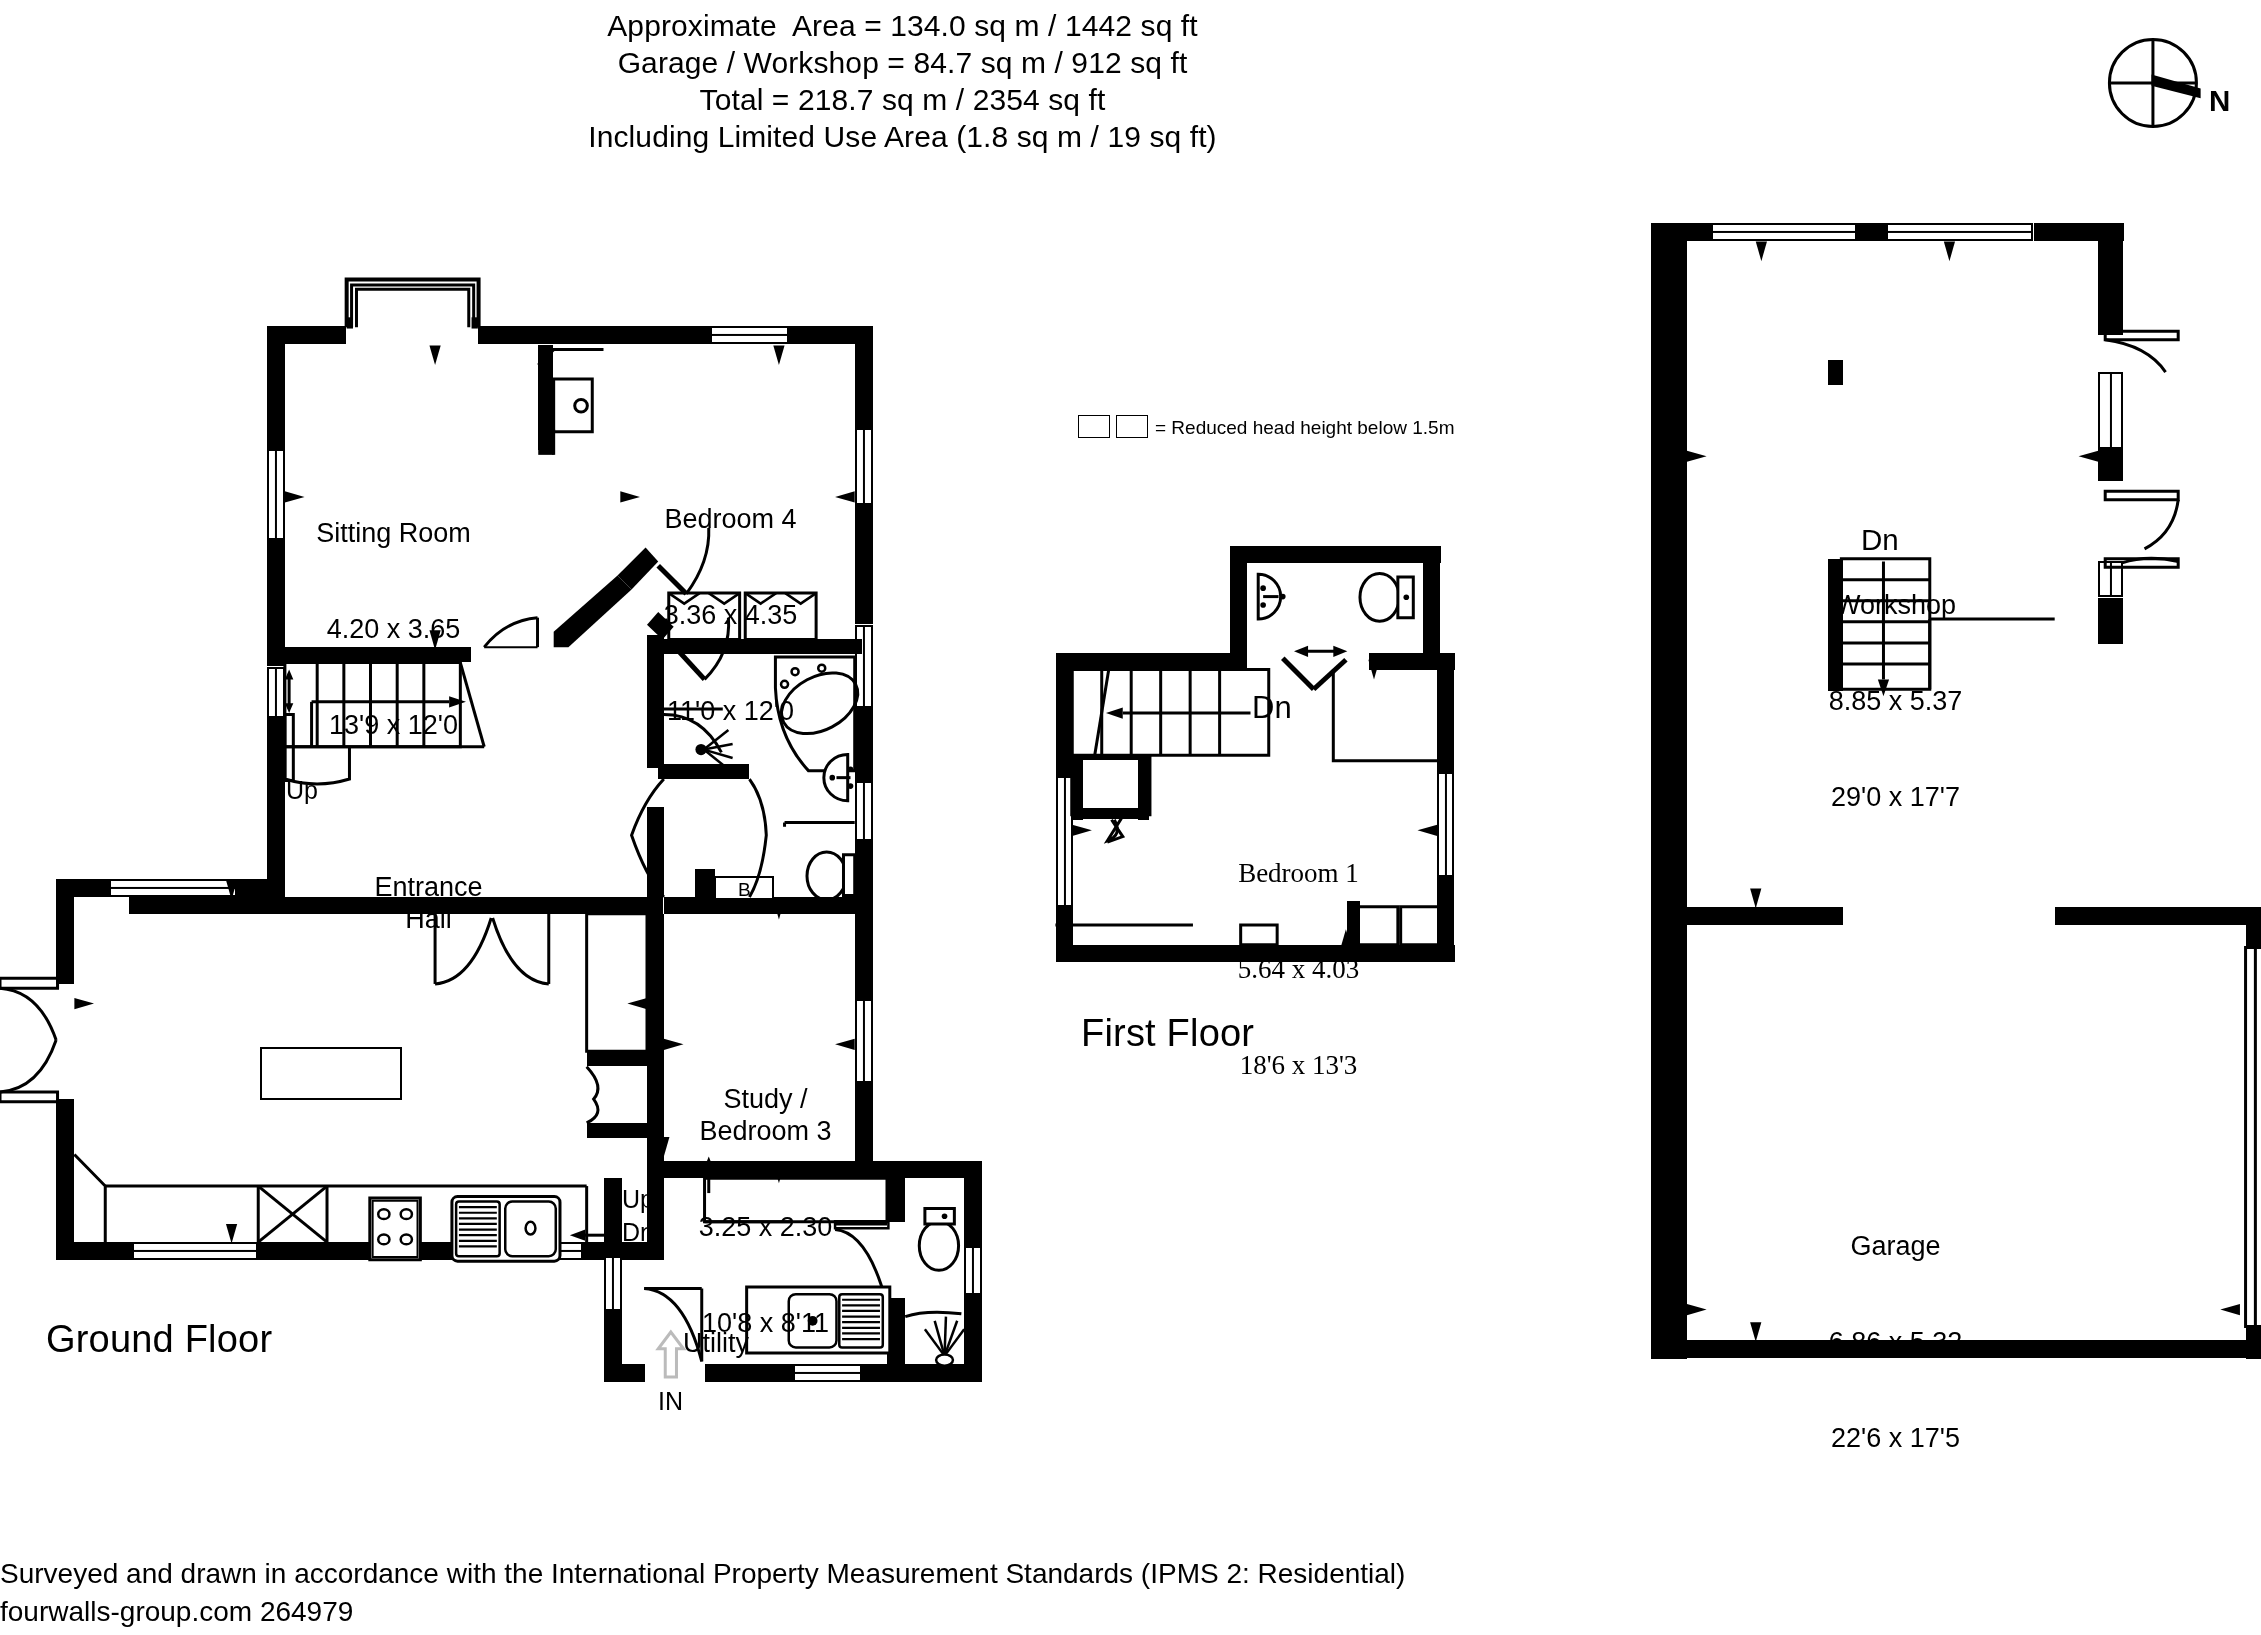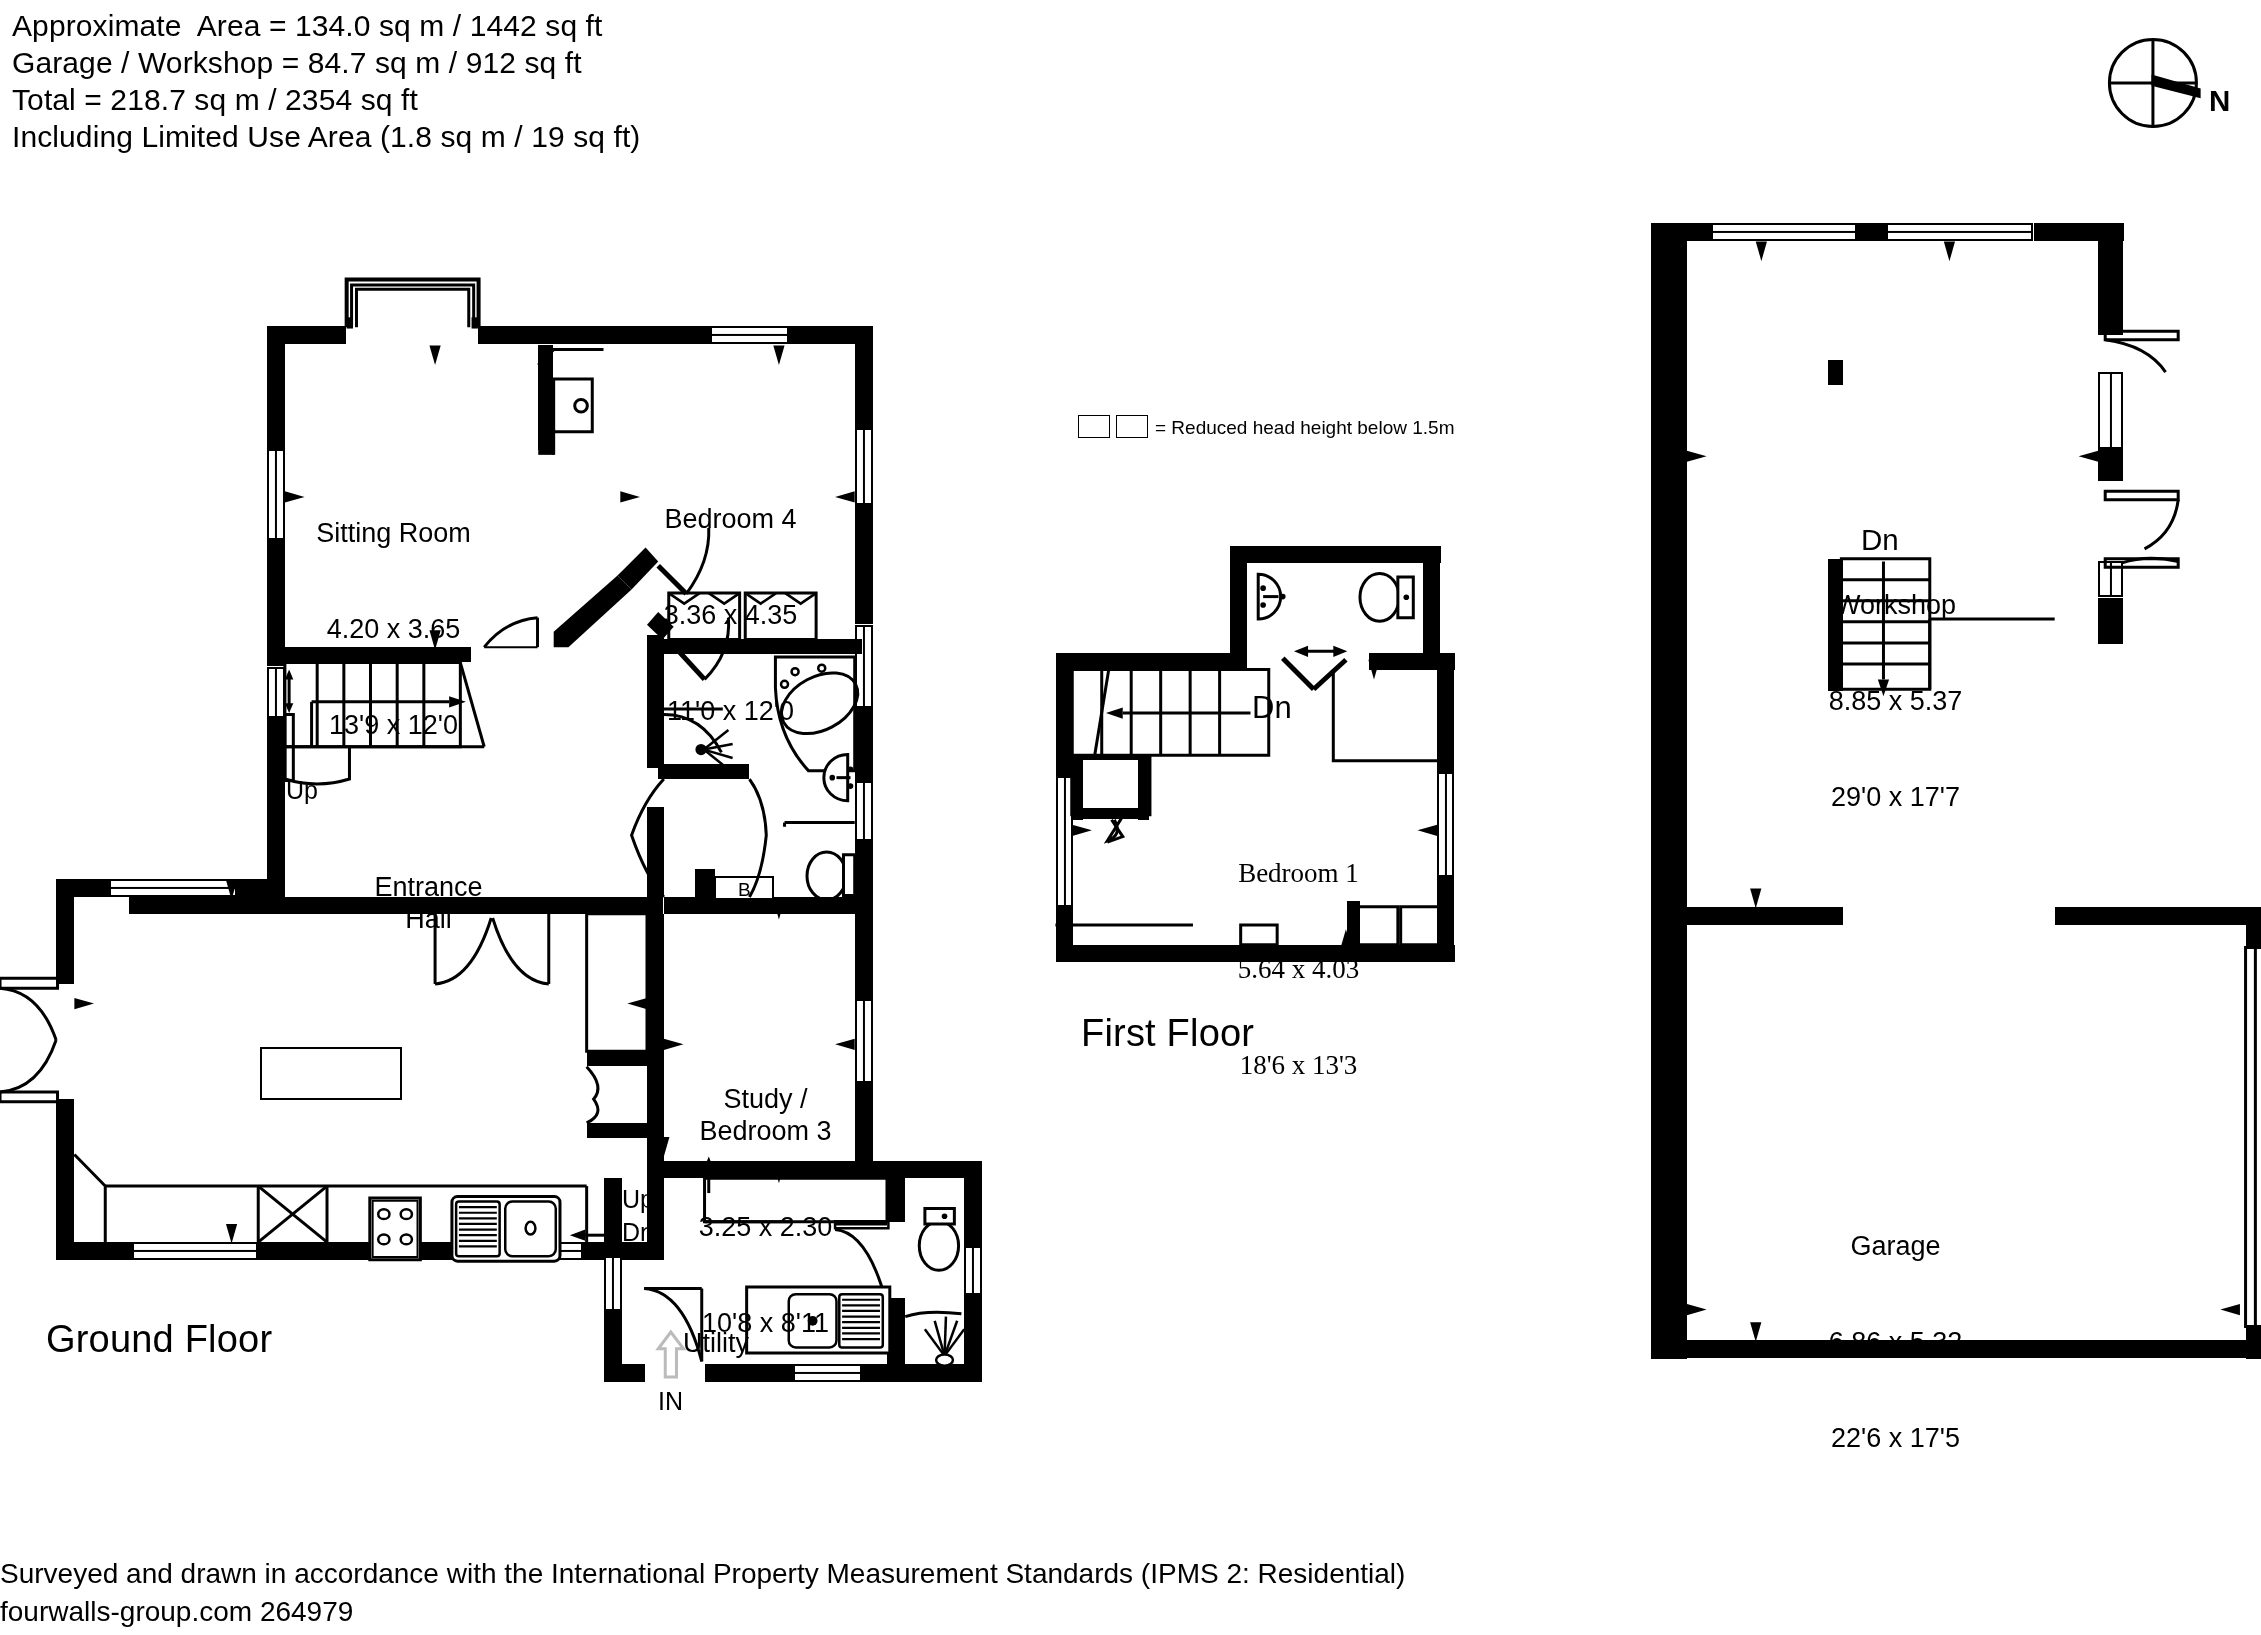--- a/index.html
+++ b/index.html
@@ -5,22 +5,22 @@
 <style>
   html,body{margin:0;padding:0;background:#fff;}
   body{
     width:2261px;height:1636px;position:relative;overflow:hidden;
     font-family:"Liberation Sans","DejaVu Sans",sans-serif;
     color:#000;
   }
   .stage{position:absolute;left:0;top:0;width:2261px;height:1636px;}
   
   .hdr{
-    position:absolute;left:0;top:7px;width:1805px;text-align:left;
-    font-size:30px;line-height:37px;letter-spacing:0.1px;padding-left:12px;
+    position:absolute;left:0;top:7px;width:1805px;text-align:center;
+    font-size:30px;line-height:37px;letter-spacing:0.1px;
   }
   .hdr div{white-space:pre;}
   .footer{
     position:absolute;left:0;top:1555px;width:2261px;text-align:left;
     font-size:28px;line-height:38px;
   }
   .floor-title{position:absolute;font-size:38px;letter-spacing:0.2px;}
   .roomlbl{position:absolute;text-align:center;font-size:27px;line-height:32px;white-space:pre;}
   .smalllbl{position:absolute;font-size:25px;line-height:29.5px;white-space:pre;}
   .tinylbl{position:absolute;font-size:21px;line-height:24px;white-space:pre;}

